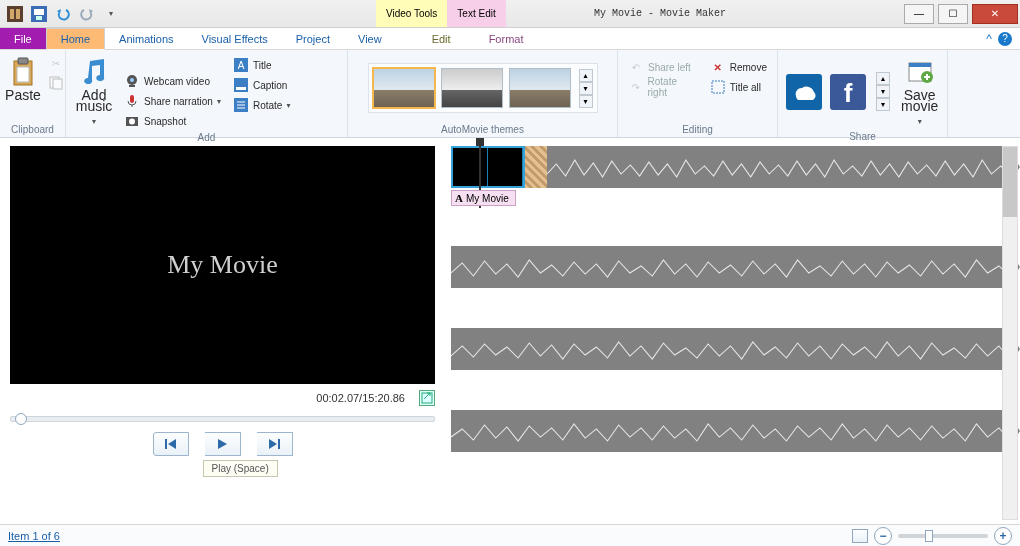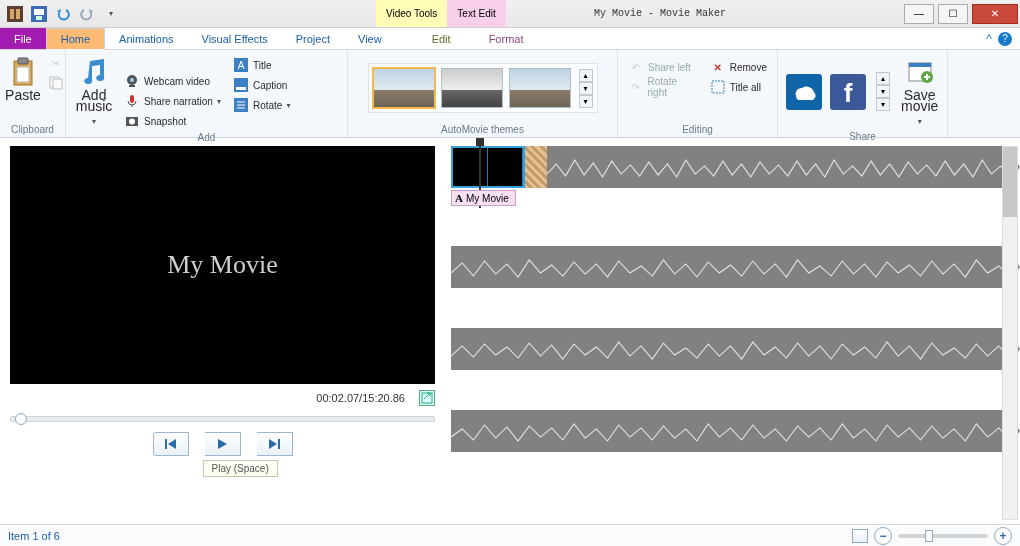--- a/index.html
+++ b/index.html
@@ -87,21 +87,21 @@
 .wave-only .wave-strip::after { border-left-color: #818181; }
 .wave-bg { position: absolute; inset: 0; background: #818181; }
 .wave-svg { position: absolute; inset: 0; }
 .title-clip { display: inline-flex; align-items: center; gap: 3px; background: #f6dff0; border: 1px solid #caa0c4; padding: 1px 6px 1px 3px; font-size: 10px; margin-top: 2px; margin-left: 0; position: relative; }
 .title-clip .a-ic { font-family: Georgia; font-weight: bold; font-size: 11px; }
 .playhead { position: absolute; left: 28px; top: -4px; width: 0; height: 66px; border-left: 2px solid #333; }
 .playhead::before { content: ""; position: absolute; top: -4px; left: -5px; width: 8px; height: 8px; background: #333; }
 
 
 .statusbar { height: 22px; border-top: 1px solid #d8d8d8; display: flex; align-items: center; padding: 0 8px; font-size: 11px; background: #fafbfc; }
-.status-left { color: #1a5fa8; }
+.status-left { color: #1a5fa8; text-decoration: underline; }
 .status-right { margin-left: auto; display: flex; align-items: center; gap: 6px; }
 .zoom-btn { width: 18px; height: 18px; border: 1px solid #8fa8bf; border-radius: 50%; display: flex; align-items: center; justify-content: center; color: #2d6aa8; cursor: pointer; font-weight: bold; font-size: 12px; background: #fff; }
 .zoom-slider { width: 90px; height: 4px; background: #d0d5da; position: relative; border-radius: 2px; }
 .zoom-slider .zthumb { position: absolute; left: 30%; top: -4px; width: 8px; height: 12px; background: #fdfdfd; border: 1px solid #8fa8bf; }
 .thumbs-ic { width: 16px; height: 14px; border: 1px solid #8fa8bf; background: linear-gradient(#fff,#e9f1f8); cursor: pointer; }
 
 svg { display: block; }
 </style>
 </head>
 <body>

